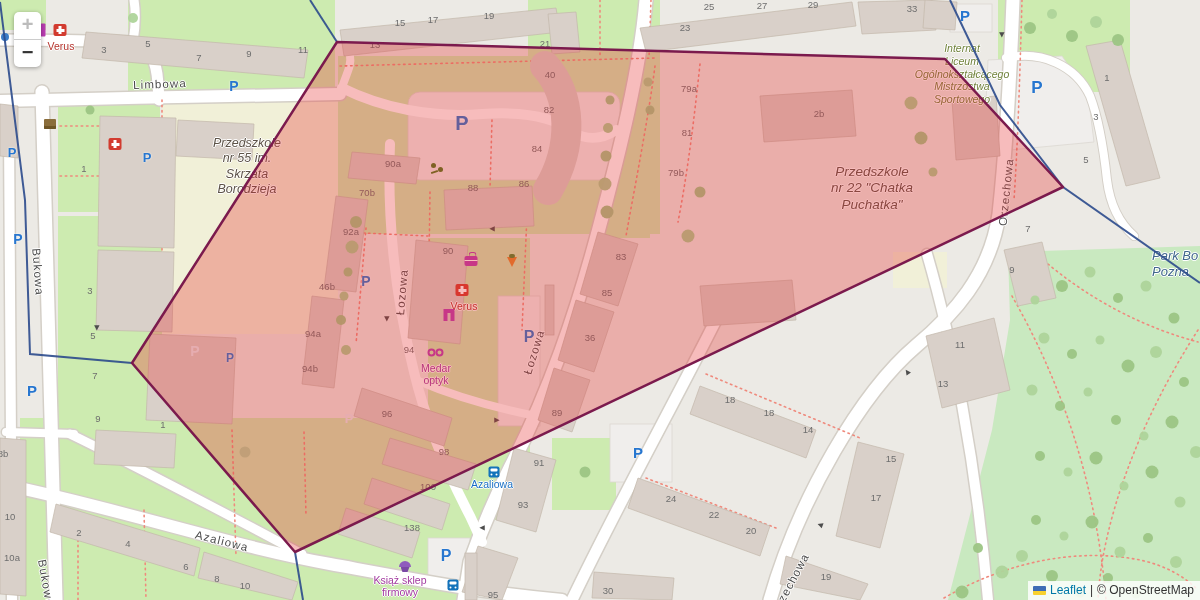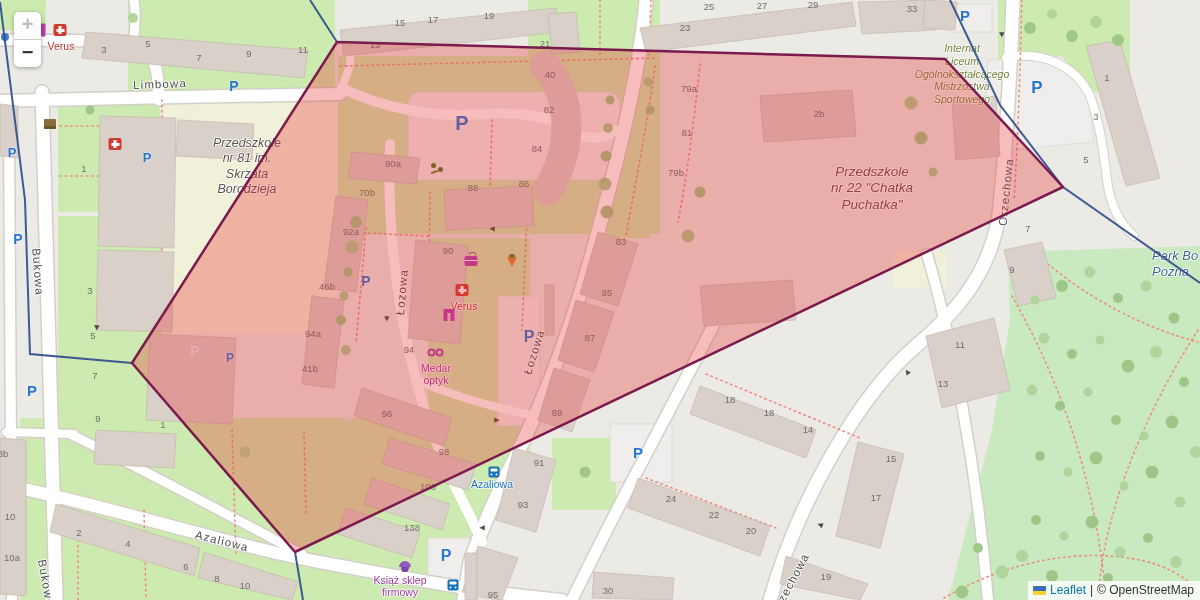--- a/index.html
+++ b/index.html
@@ -252,33 +252,33 @@
       <div class="hn" style="left: 549px; top: 109px; color: rgb(110, 110, 110);">82</div>
       <div class="hn" style="left: 537px; top: 148px; color: rgb(110, 110, 110);">84</div>
       <div class="hn" style="left: 524px; top: 183px; color: rgb(110, 110, 110);">86</div>
       <div class="hn" style="left: 473px; top: 187px; color: rgb(110, 110, 110);">88</div>
       <div class="hn" style="left: 448px; top: 250px; color: rgb(110, 110, 110);">90</div>
       <div class="hn" style="left: 393px; top: 163px; color: rgb(110, 110, 110);">90a</div>
       <div class="hn" style="left: 367px; top: 192px; color: rgb(110, 110, 110);">70b</div>
       <div class="hn" style="left: 351px; top: 231px; color: rgb(110, 110, 110);">92a</div>
       <div class="hn" style="left: 327px; top: 286px; color: rgb(110, 110, 110);">46b</div>
       <div class="hn" style="left: 313px; top: 333px; color: rgb(110, 110, 110);">94a</div>
-      <div class="hn" style="left: 310px; top: 368px; color: rgb(110, 110, 110);">41b</div>
+      <div class="hn" style="left: 310px; top: 368px; color: rgb(110, 110, 110);">94b</div>
       <div class="hn" style="left: 409px; top: 349px; color: rgb(110, 110, 110);">94</div>
       <div class="hn" style="left: 387px; top: 413px; color: rgb(110, 110, 110);">96</div>
       <div class="hn" style="left: 444px; top: 451px; color: rgb(110, 110, 110);">98</div>
       <div class="hn" style="left: 428px; top: 486px; color: rgb(110, 110, 110);">100</div>
       <div class="hn" style="left: 412px; top: 527px; color: rgb(110, 110, 110);">138</div>
       <div class="hn" style="left: 689px; top: 88px; color: rgb(110, 110, 110);">79a</div>
       <div class="hn" style="left: 687px; top: 132px; color: rgb(110, 110, 110);">81</div>
       <div class="hn" style="left: 676px; top: 172px; color: rgb(110, 110, 110);">79b</div>
       <div class="hn" style="left: 819px; top: 113px; color: rgb(110, 110, 110);">2b</div>
-      <div class="hn" style="left: 621px; top: 241px; color: rgb(110, 110, 110);">83</div>
+      <div class="hn" style="left: 621px; top: 256px; color: rgb(110, 110, 110);">83</div>
       <div class="hn" style="left: 607px; top: 292px; color: rgb(110, 110, 110);">85</div>
-      <div class="hn" style="left: 590px; top: 337px; color: rgb(110, 110, 110);">87</div>
+      <div class="hn" style="left: 590px; top: 337px; color: rgb(110, 110, 110);">36</div>
       <div class="hn" style="left: 557px; top: 412px; color: rgb(110, 110, 110);">89</div>
       <div class="hn" style="left: 539px; top: 462px; color: rgb(110, 110, 110);">91</div>
       <div class="hn" style="left: 523px; top: 504px; color: rgb(110, 110, 110);">93</div>
       <div class="hn" style="left: 493px; top: 594px; color: rgb(110, 110, 110);">95</div>
       <div class="hn" style="left: 608px; top: 590px; color: rgb(110, 110, 110);">30</div>
       <div class="hn" style="left: 730px; top: 399px; color: rgb(110, 110, 110);">18</div>
       <div class="hn" style="left: 769px; top: 412px; color: rgb(110, 110, 110);">18</div>
       <div class="hn" style="left: 808px; top: 429px; color: rgb(110, 110, 110);">14</div>
       <div class="hn" style="left: 671px; top: 498px; color: rgb(110, 110, 110);">24</div>
       <div class="hn" style="left: 714px; top: 514px; color: rgb(110, 110, 110);">22</div>
@@ -296,21 +296,21 @@
       <div class="street" style="left: 160px; top: 84px; color: rgb(76, 76, 76); transform: translate(-50%, -50%) rotate(-2deg);">Limbowa</div>
       <div class="street" style="left: 38px; top: 272px; color: rgb(76, 76, 76); transform: translate(-50%, -50%) rotate(86deg);">Bukowa</div>
       <div class="street" style="left: 46px; top: 583px; color: rgb(76, 76, 76); transform: translate(-50%, -50%) rotate(80deg);">Bukowa</div>
       <div class="street" style="left: 402px; top: 292px; color: rgb(76, 76, 76); transform: translate(-50%, -50%) rotate(-85deg);">Łozowa</div>
       <div class="street" style="left: 534px; top: 352px; color: rgb(76, 76, 76); transform: translate(-50%, -50%) rotate(-73deg);">Łozowa</div>
       <div class="street" style="left: 222px; top: 541px; color: rgb(76, 76, 76); transform: translate(-50%, -50%) rotate(14deg);">Azaliowa</div>
       <div class="street" style="left: 1006px; top: 192px; color: rgb(76, 76, 76); transform: translate(-50%, -50%) rotate(-84deg);">Orzechowa</div>
       <div class="street" style="left: 790px; top: 584px; color: rgb(76, 76, 76); transform: translate(-50%, -50%) rotate(-62deg);">Orzechowa</div>
       <div class="area-label" style="left: 247px; top: 136px; font-size: 12.5px; color: rgb(93, 83, 72);">
         <span>Przedszkole</span>
-        <span>nr 81 im.</span>
+        <span>nr 55 im.</span>
         <span>Skrzata</span>
         <span>Borodzieja</span>
       </div>
       <div class="area-label" style="left: 872px; top: 164px; font-size: 13.5px; color: rgb(93, 83, 72);">
         <span>Przedszkole</span>
         <span>nr 22 "Chatka</span>
         <span>Puchatka"</span>
       </div>
       <div class="area-label" style="left: 962px; top: 42px; font-size: 10.5px; color: rgb(112, 130, 59);">
         <span>Internat</span>

